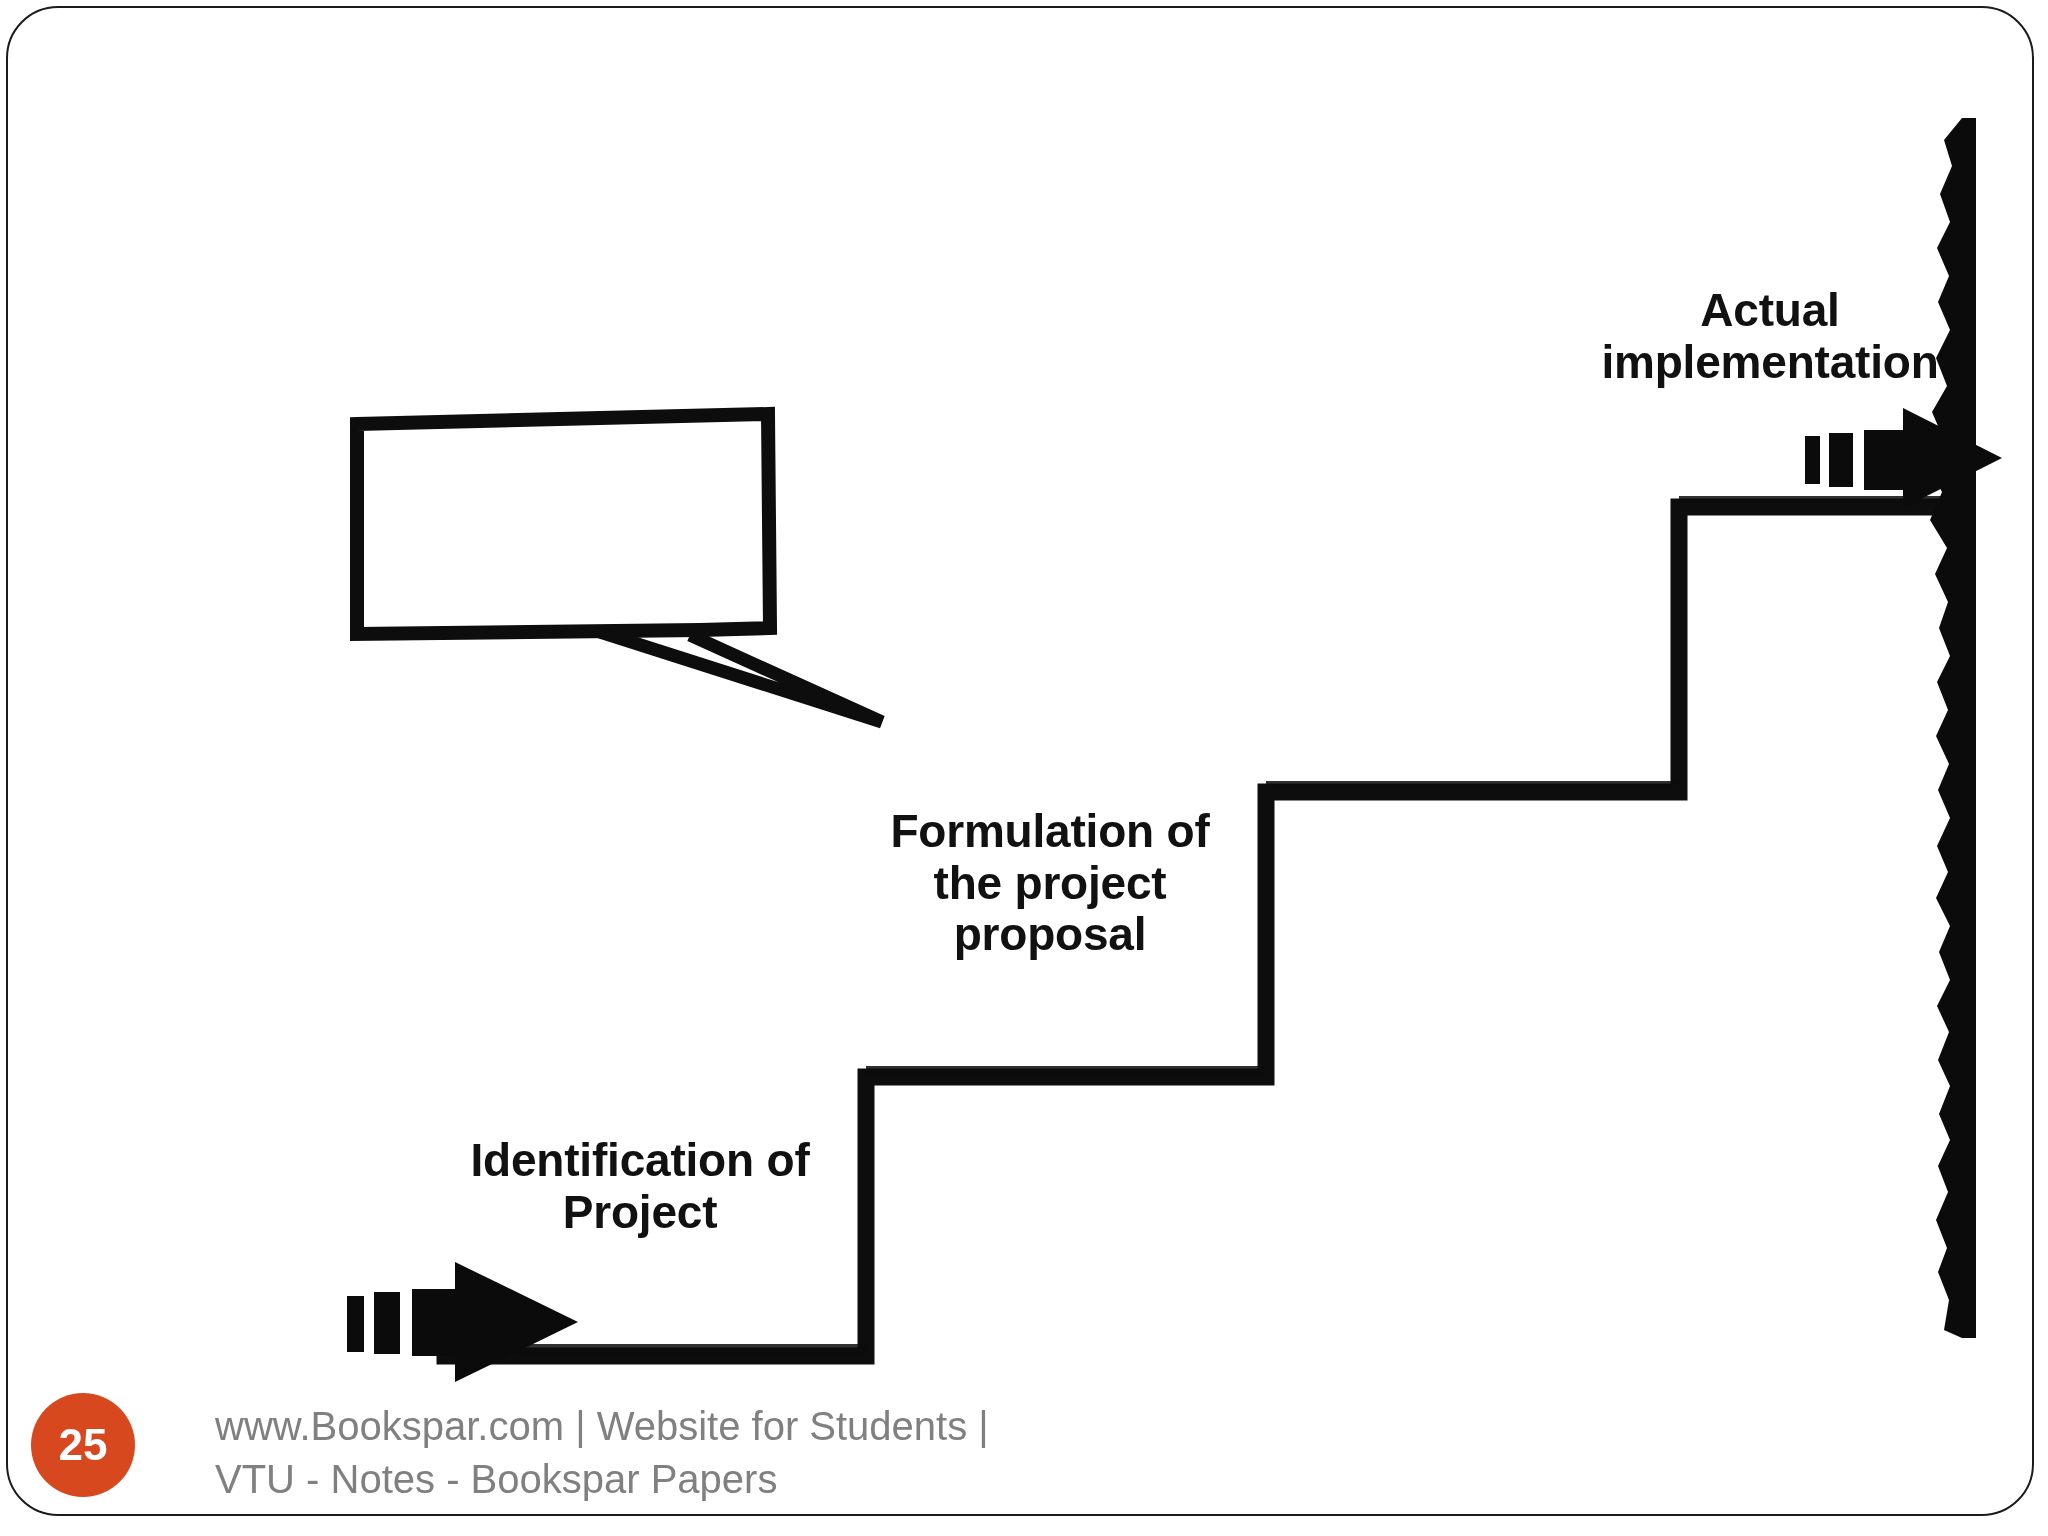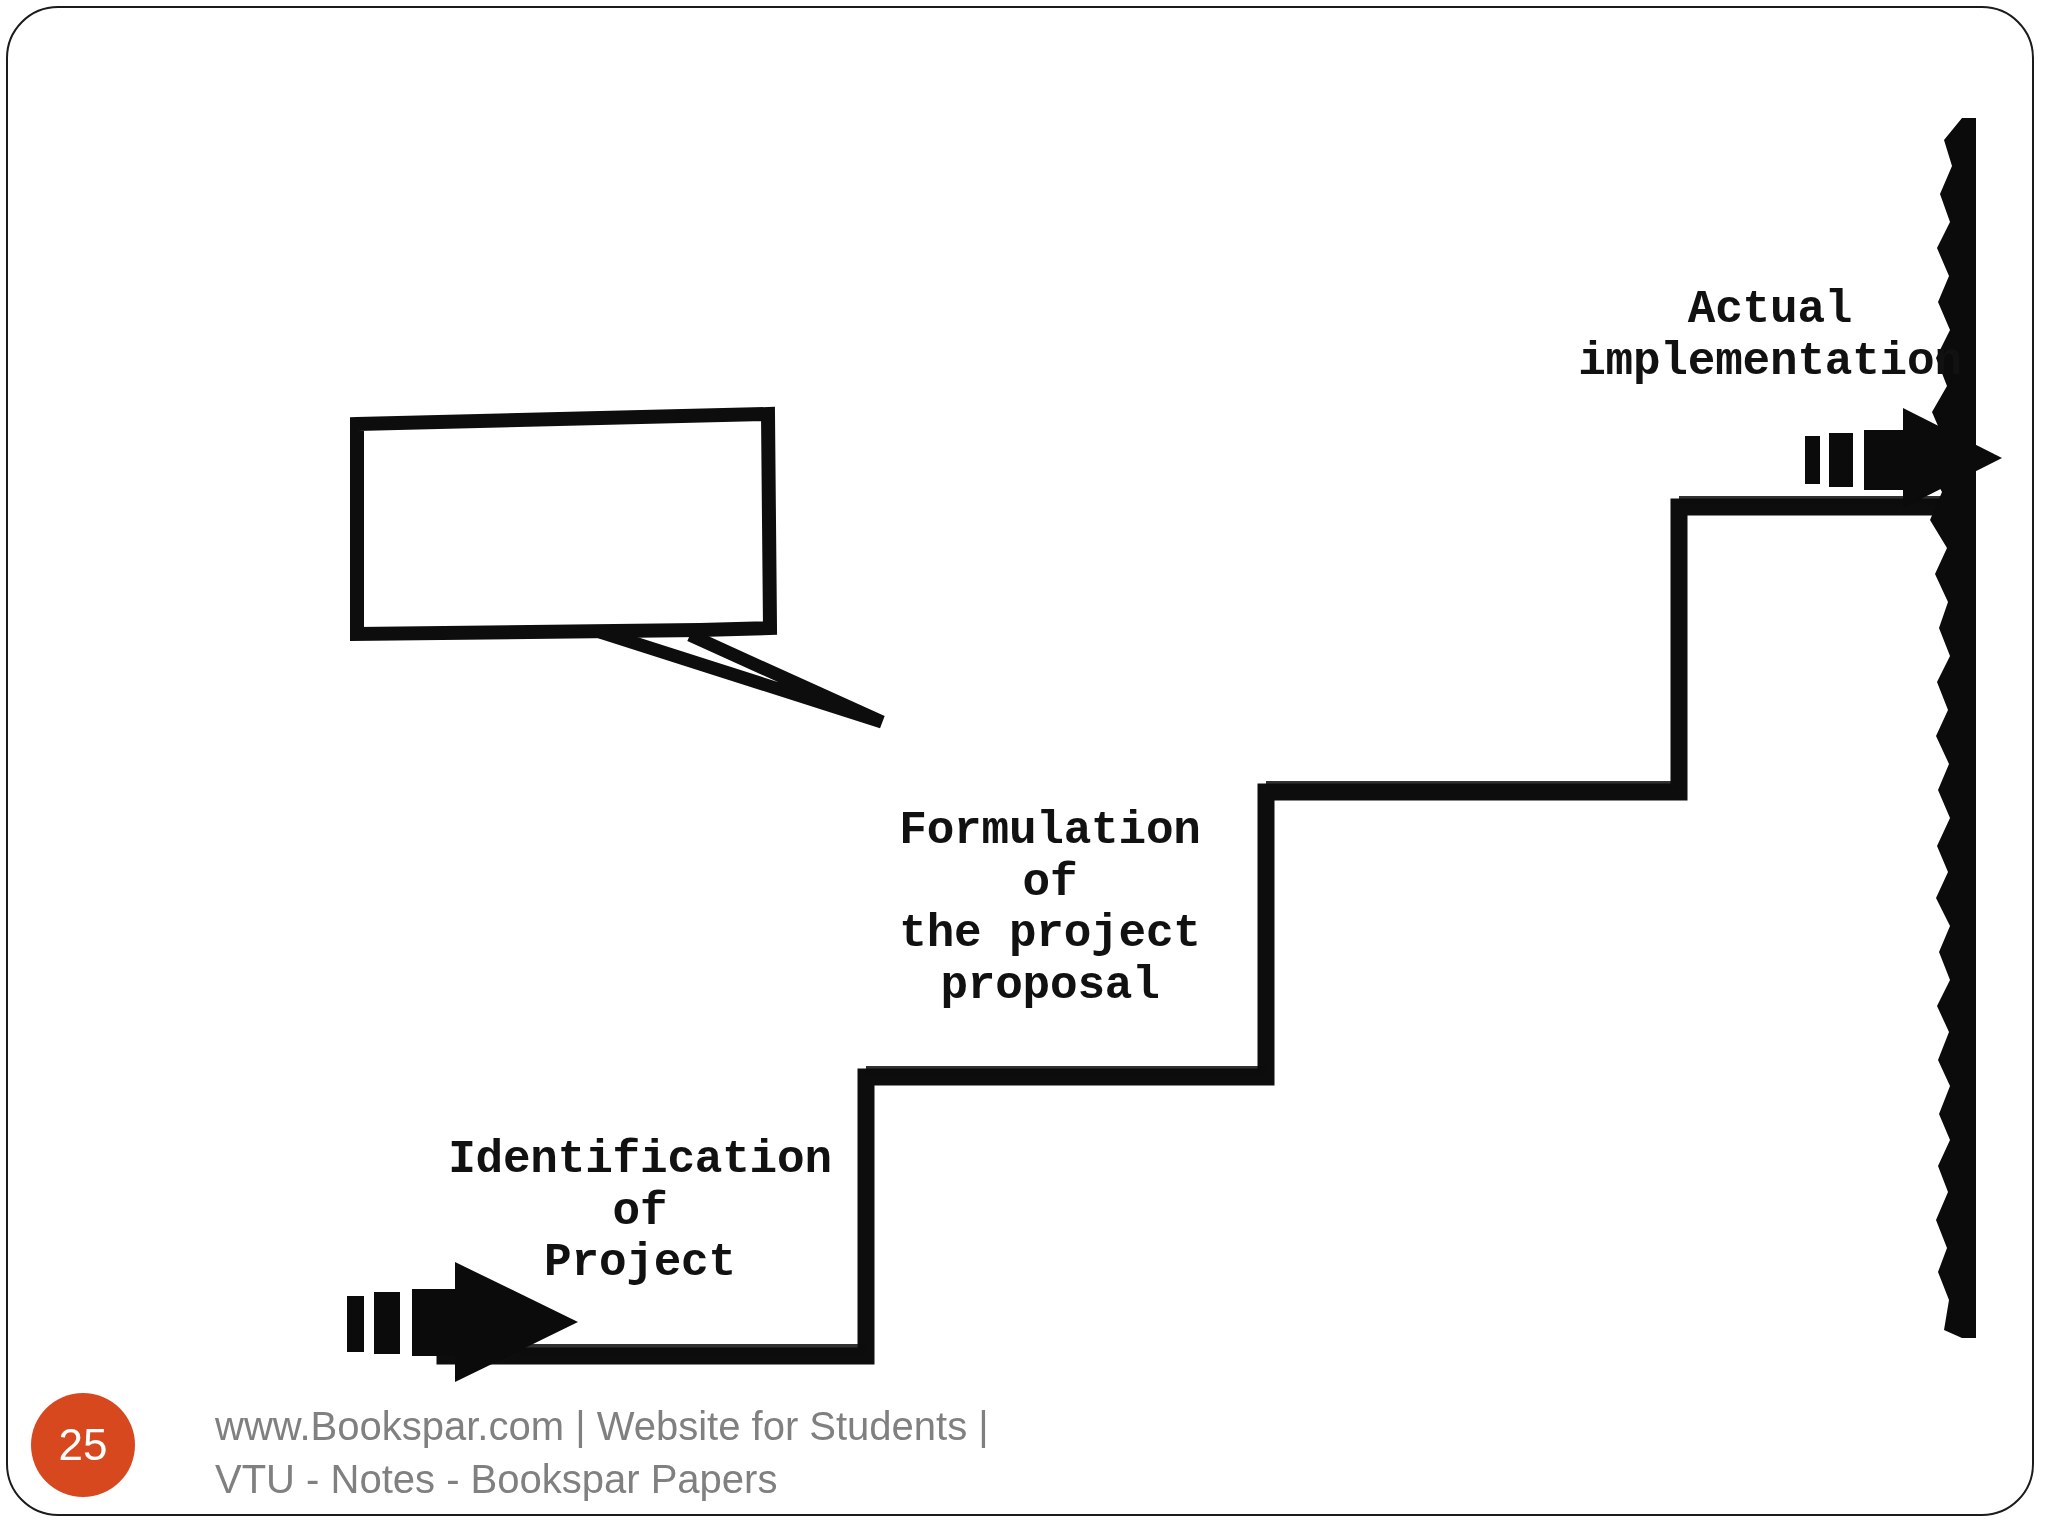--- a/index.html
+++ b/index.html
@@ -41,21 +41,21 @@
   #diagram svg {
     display: block;
     width: 2048px;
     height: 1536px;
   }
 
   
   .scan-label {
     position: absolute;
     color: #111111;
-    font-family: Liberation Mono, monospace;
+    font-family: Liberation Sans, sans-serif;
     font-weight: bold;
     letter-spacing: -0.2px;
     line-height: 1.12;
     white-space: pre-line;
     text-align: center;
   }
   #label-identification {
     left: 440px;
     top: 1135px;
     width: 400px;
@@ -102,21 +102,21 @@
     width: 104px;
     height: 104px;
     border-radius: 50%;
     background: #d8481f;
     color: #ffffff;
     display: flex;
     align-items: center;
     justify-content: center;
     font-size: 44px;
     font-family: "Liberation Sans", sans-serif;
-    font-weight: 400;
+    font-weight: 700;
   }
   #footer-text {
     position: absolute;
     left: 215px;
     top: 1400px;
     width: 1300px;
     color: #808080;
     font-family: "Liberation Sans", sans-serif;
     font-size: 40px;
     line-height: 1.32;

